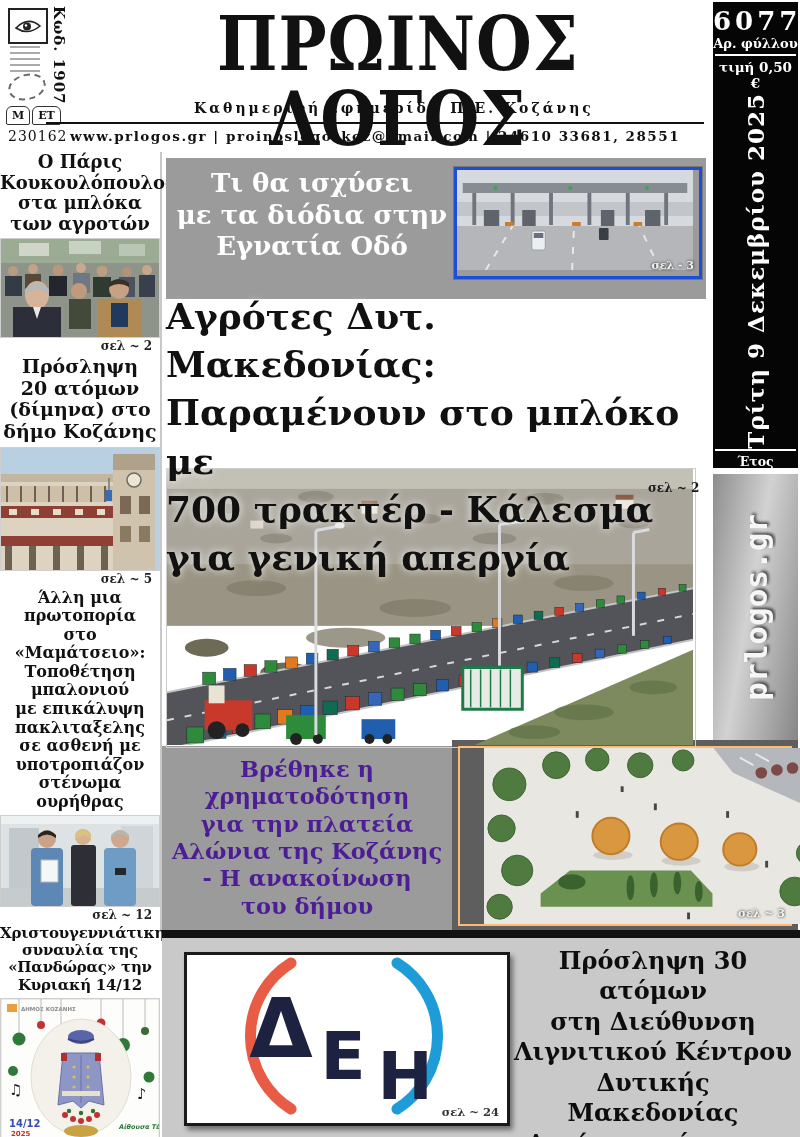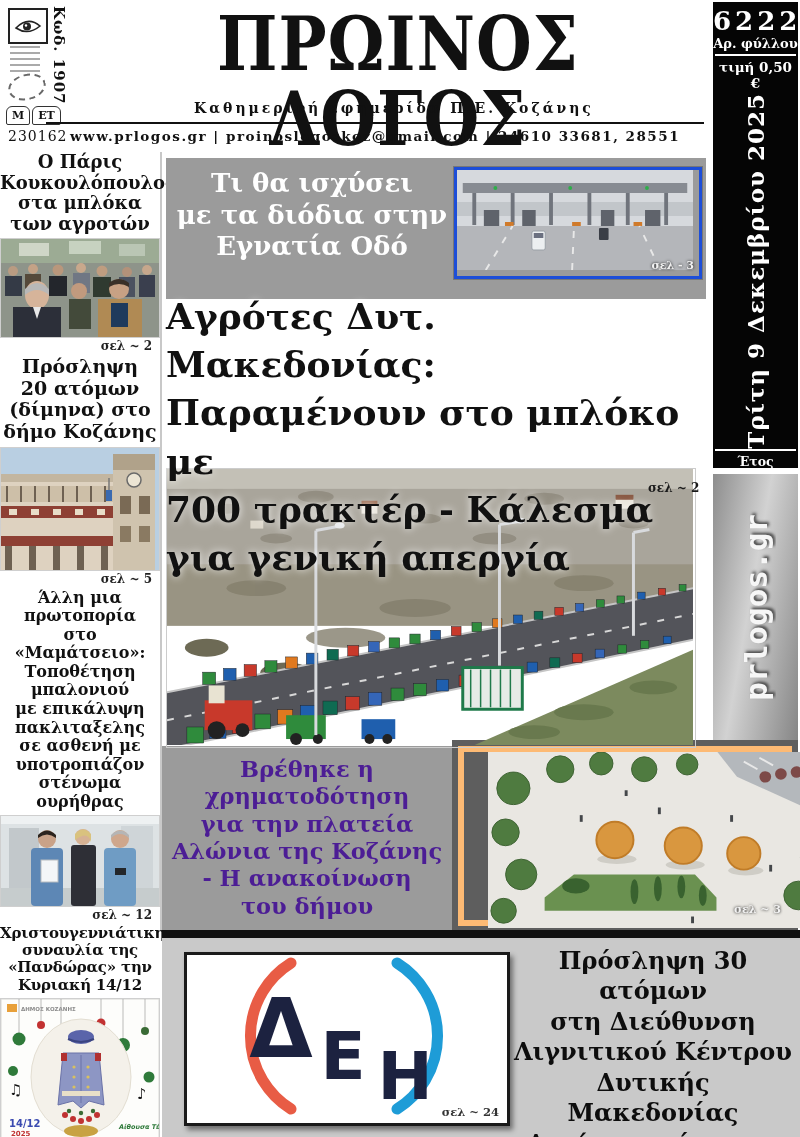--- a/index.html
+++ b/index.html
@@ -71,21 +71,21 @@
   .tractor-wrap{position:absolute;left:166px;top:468px;width:528px;height:278px;
       border:1px solid #cccccc;z-index:1;}
   .tractor-page{position:absolute;left:648px;top:481px;z-index:4;font-weight:bold;
       font-size:12px;color:#1a1a1a;}
 
   .plaza-headline-box{position:absolute;left:162px;top:746px;width:290px;height:184px;
       background:#9b9b9b;display:flex;align-items:center;justify-content:center;}
   .plaza-headline{color:#4c1d95;font-weight:bold;font-size:22.5px;line-height:1.22;text-align:center;}
   .plaza-wrap{position:absolute;left:452px;top:740px;width:346px;height:192px;background:#5e5e5e;
       box-sizing:border-box;padding:6px;}
-  .plaza-inner{position:relative;width:100%;height:100%;border:6px solid #fdba74;box-sizing:border-box;padding-left:24px;}
+  .plaza-inner{position:relative;width:100%;height:100%;border:2px solid #fdba74;box-sizing:border-box;padding-left:24px;}
 
   .black-bar{position:absolute;left:162px;top:930px;width:638px;height:8px;background:#111;}
   .bottom-section{position:absolute;left:162px;top:938px;width:638px;height:199px;background:#c9c9c9;}
   .dei-box{position:absolute;left:22px;top:14px;width:320px;height:168px;background:#fff;
       border:3px solid #1a1a1a;box-shadow:3px 4px 5px rgba(0,0,0,.45);}
   .dei-page{position:absolute;right:8px;bottom:4px;font-weight:bold;font-size:11.5px;color:#333;}
   .hiring{position:absolute;left:350px;top:8px;width:282px;text-align:center;font-weight:bold;
       font-size:24px;line-height:1.27;color:#0d0d0d;}
 
   svg{display:block;}
@@ -114,21 +114,21 @@
       </div>
       <div class="reg-num">230162</div>
     </div>
     <div class="masthead-title">ΠΡΩΙΝΟΣ ΛΟΓΟΣ</div>
     <div class="masthead-sub">Καθημερινή εφημερίδα Π.Ε. Κοζάνης</div>
     <div class="masthead-rule"></div>
     <div class="masthead-contact">www.prlogos.gr  |  proinoslogoskoz@gmail.com  |  24610 33681, 28551</div>
   </div>
 
   <div class="sb-black">
-    <div class="sb-issue">6222</div>
+    <div class="sb-issue">6077</div>
     <div class="sb-issue-label">Αρ. φύλλου</div>
     <div class="sb-div"></div>
     <div class="sb-price">τιμή 0,50 €</div>
     <div class="sb-date-wrap">
       <div class="vtext sb-date">Τρίτη 9 Δεκεμβρίου 2025</div>
     </div>
     <div class="sb-div"></div>
     <div class="sb-founded-label">Έτος ίδρυσης</div>
     <div class="sb-year">1990</div>
   </div>

